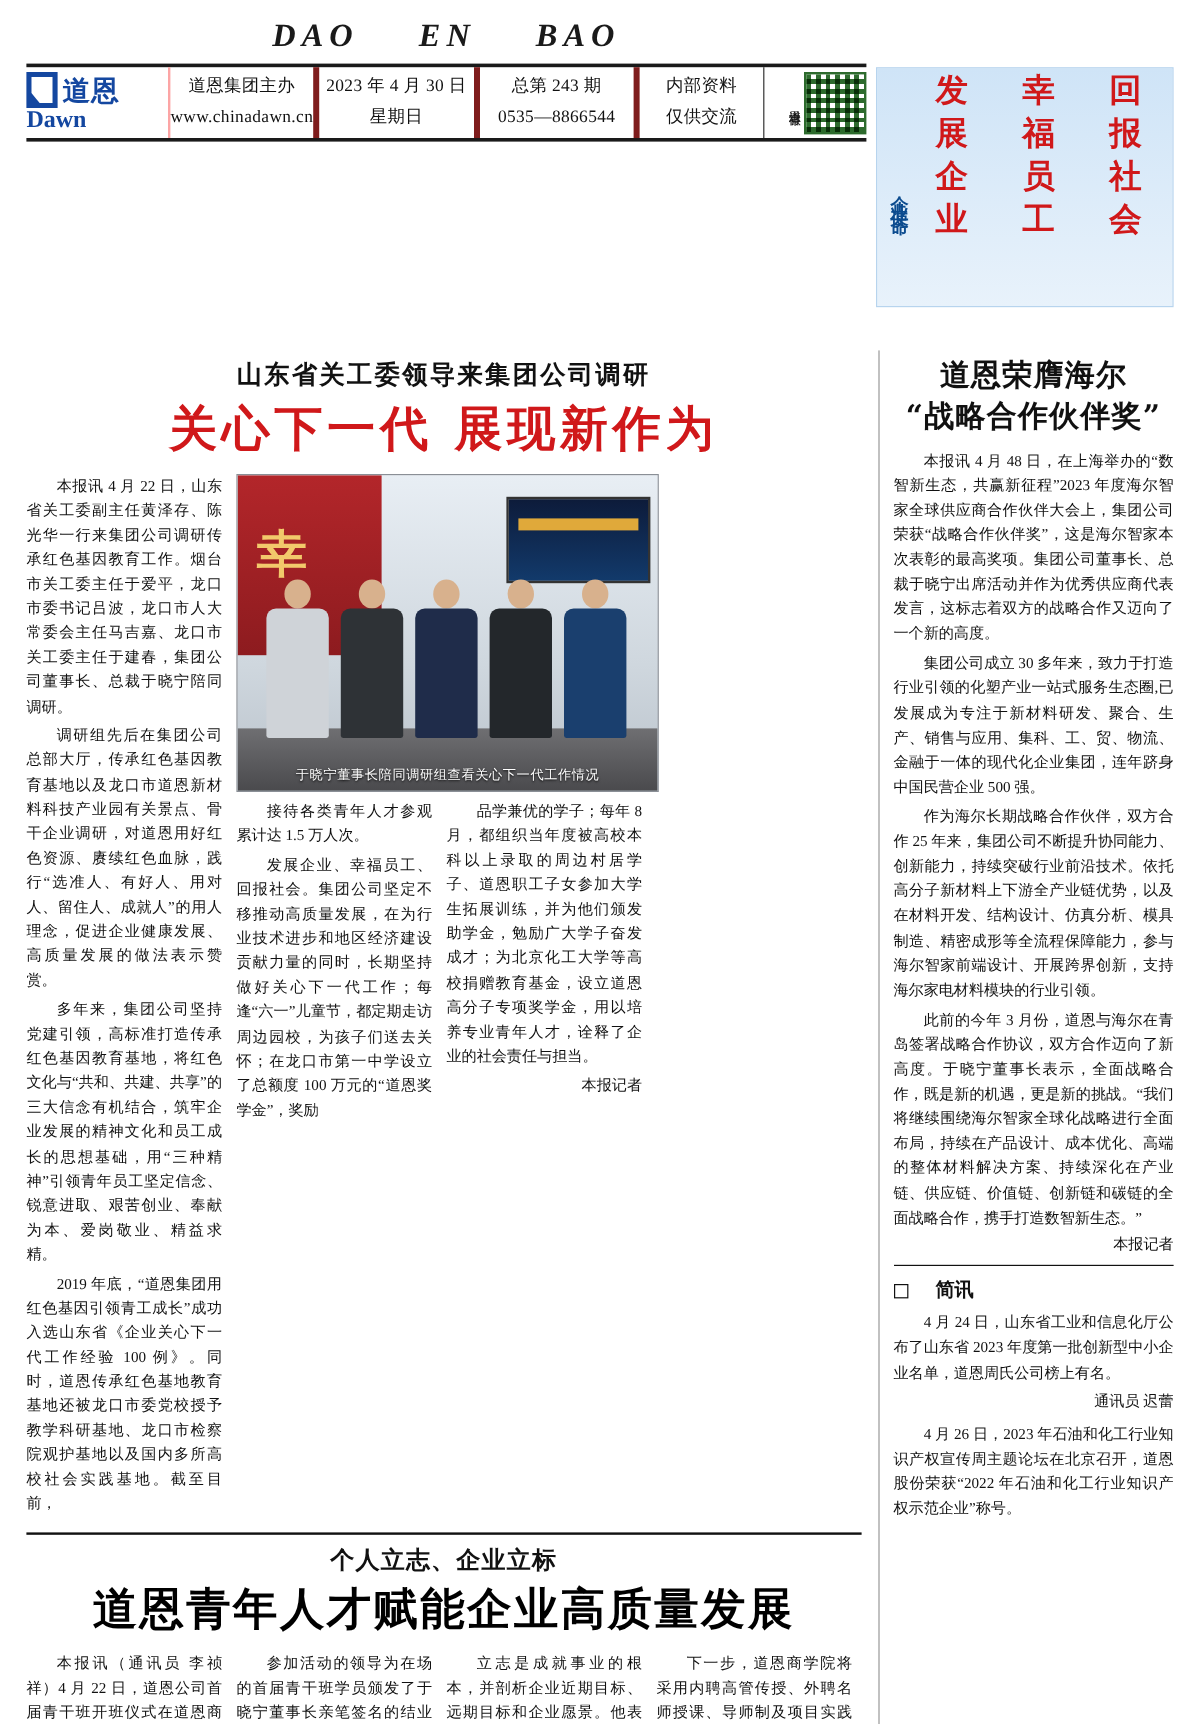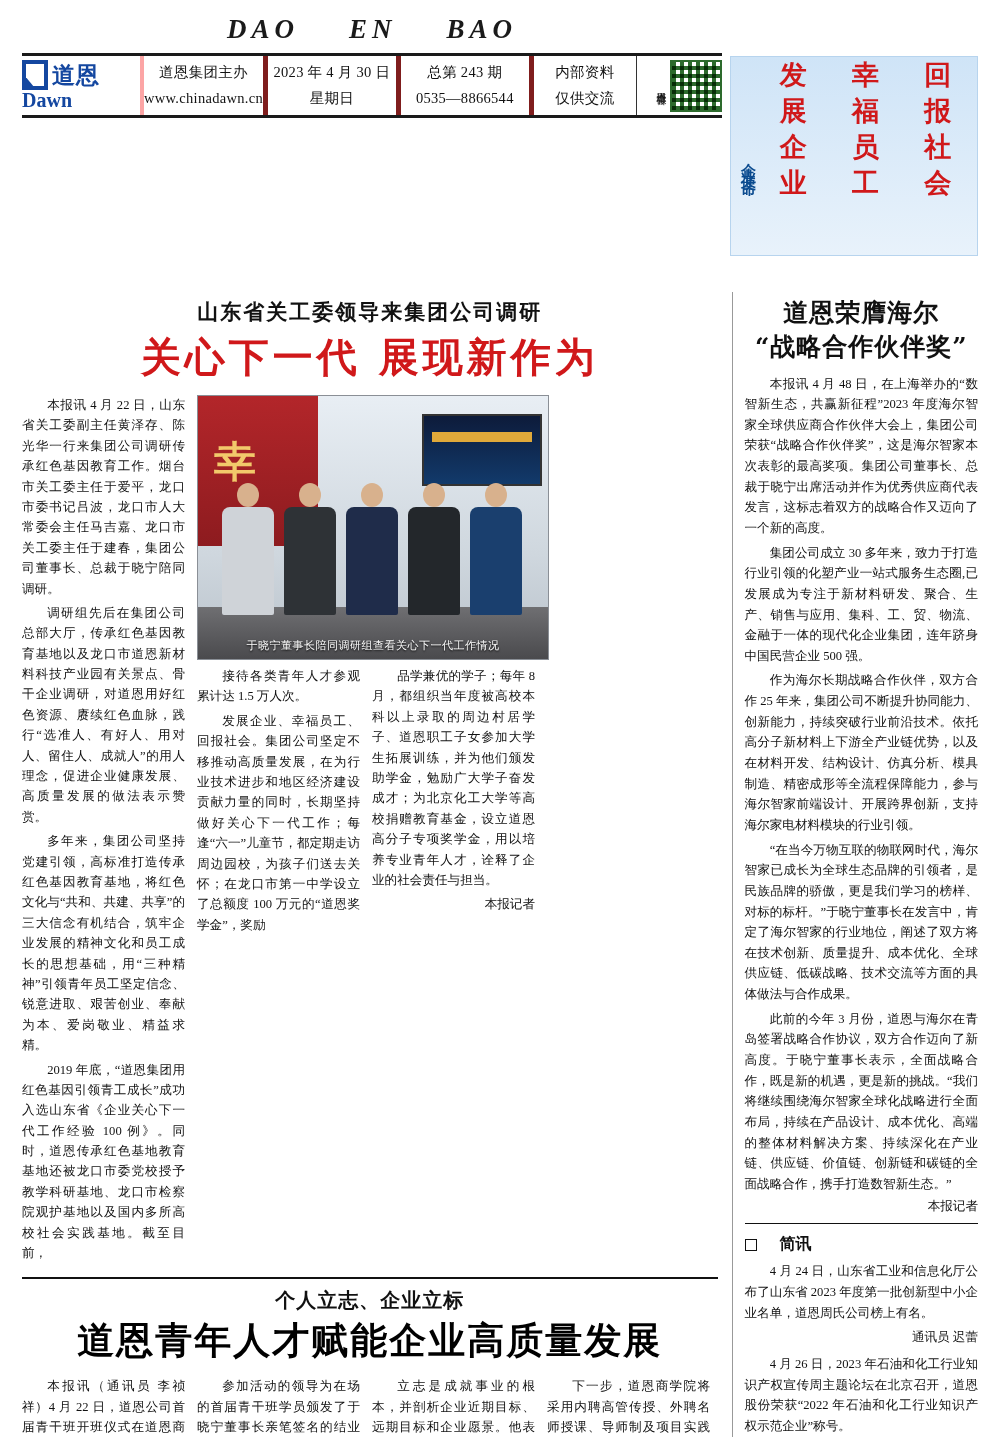--- a/index.html
+++ b/index.html
@@ -59,21 +59,21 @@
     clip-path:polygon(0 0, 100% 0, 100% 100%, 40% 100%, 0 60%);
   }
   .logo-cn { font-size:23px; font-weight:bold; color:#1447a0; font-family:"DejaVu Serif", serif; letter-spacing:1px;}
   .logo-en { font-size:20px; font-weight:bold; color:#1447a0; font-family:"Liberation Serif", serif; letter-spacing:0px; margin-top:-2px; }
   .info-cells { flex:1; display:flex; }
   .info-col {
     flex:1; border-left:5px solid #7f1d1d;
     display:flex; flex-direction:column; justify-content:center; align-items:center;
     font-size:14.5px; line-height:1.75; letter-spacing:0.3px;
   }
-  .info-col:first-child { border-left:4px solid #fca5a5; }
+  .info-col:first-child { border-left:2px solid #fca5a5; }
   .info-col.wide { flex:1.25; }
   .qr-wrap { width:86px; display:flex; align-items:center; justify-content:flex-end; border-left:1px solid #333; padding-left:6px;}
   .qr-label { font-size:10px; writing-mode:vertical-rl; line-height:1.2; margin-right:3px; letter-spacing:1px;}
   .qr {
     width:52px; height:52px;
     background:
       repeating-linear-gradient(90deg,#2d6b2d 0 4px,transparent 4px 8px),
       repeating-linear-gradient(0deg,#2d6b2d 0 4px,#ffffff 4px 8px);
     background-blend-mode:multiply;
     border:2px solid #2d6b2d;
@@ -321,21 +321,20 @@
       </div>
     </div>
 
     <div class="right-body">
       <div class="r-head" style="white-space:pre-line">道恩荣膺海尔
 “战略合作伙伴奖”</div>
       <div class="r-col">
         <p>本报讯 4 月 48 日，在上海举办的“数智新生态，共赢新征程”2023 年度海尔智家全球供应商合作伙伴大会上，集团公司荣获“战略合作伙伴奖”，这是海尔智家本次表彰的最高奖项。集团公司董事长、总裁于晓宁出席活动并作为优秀供应商代表发言，这标志着双方的战略合作又迈向了一个新的高度。</p>
         <p>集团公司成立 30 多年来，致力于打造行业引领的化塑产业一站式服务生态圈,已发展成为专注于新材料研发、聚合、生产、销售与应用、集科、工、贸、物流、金融于一体的现代化企业集团，连年跻身中国民营企业 500 强。</p>
         <p>作为海尔长期战略合作伙伴，双方合作 25 年来，集团公司不断提升协同能力、创新能力，持续突破行业前沿技术。依托高分子新材料上下游全产业链优势，以及在材料开发、结构设计、仿真分析、模具制造、精密成形等全流程保障能力，参与海尔智家前端设计、开展跨界创新，支持海尔家电材料模块的行业引领。</p>
-        <p>“在当今万物互联的物联网时代，海尔智家已成长为全球生态品牌的引领者，是民族品牌的骄傲，更是我们学习的榜样、对标的标杆。”于晓宁董事长在发言中，肯定了海尔智家的行业地位，阐述了双方将在技术创新、质量提升、成本优化、全球供应链、低碳战略、技术交流等方面的具体做法与合作成果。</p>
         <p>此前的今年 3 月份，道恩与海尔在青岛签署战略合作协议，双方合作迈向了新高度。于晓宁董事长表示，全面战略合作，既是新的机遇，更是新的挑战。“我们将继续围绕海尔智家全球化战略进行全面布局，持续在产品设计、成本优化、高端的整体材料解决方案、持续深化在产业链、供应链、价值链、创新链和碳链的全面战略合作，携手打造数智新生态。”</p>
       </div>
       <div class="byline-r">本报记者</div>
 
       <div class="hr-thin"></div>
 
       <div class="brief-title">
         <span class="brief-sq"></span>
         <span>简讯</span>
       </div>

